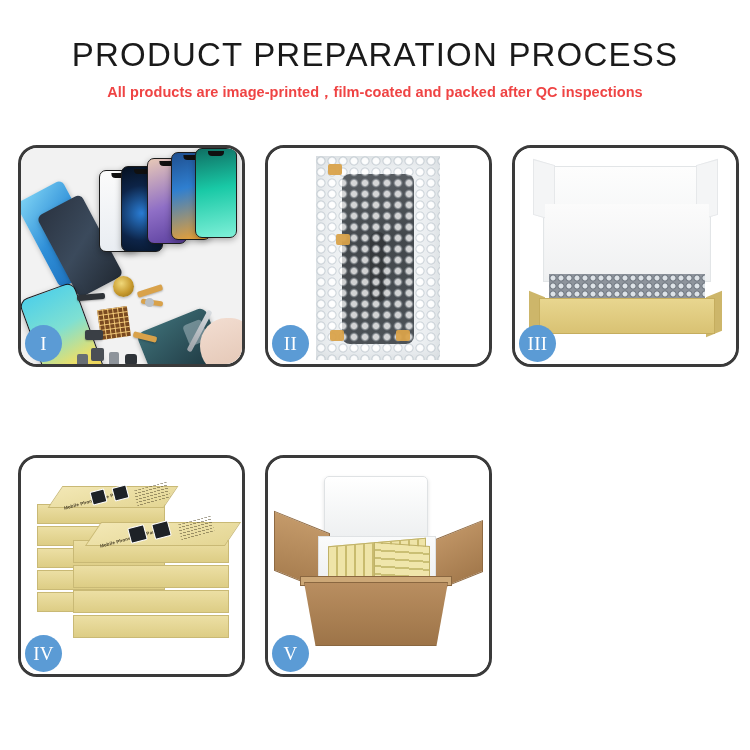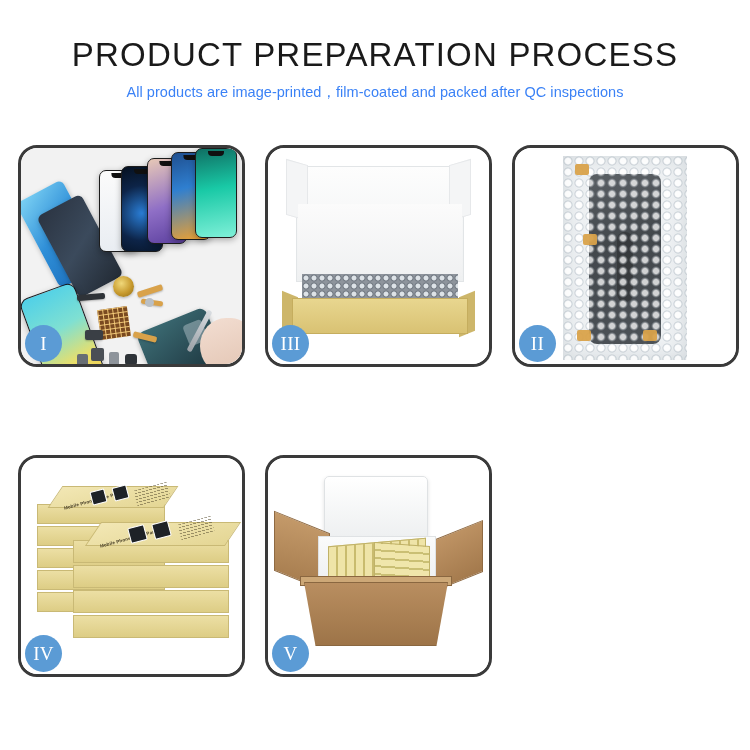--- a/index.html
+++ b/index.html
@@ -21,22 +21,22 @@
     font-weight: 400;
     letter-spacing: 1.2px;
     color: #1a1a1a;
     line-height: 1.15;
     font-family: "Liberation Sans", sans-serif;
   }
 
   .sub-title {
     margin-top: 9px;
     font-size: 14.5px;
-    font-weight: 400;
-    color: #3b82f6;
+    font-weight: 700;
+    color: #ef4444;
     letter-spacing: 0.05px;
   }
 
   
   .grid {
     position: absolute;
     top: 145px;
     left: 18px;
     width: 722px;
     display: grid;
@@ -495,45 +495,45 @@
       <div class="smallpart s4"></div>
       <div class="smallpart s5"></div>
 
       <div class="tool"></div>
       <div class="hand"></div>
     </div>
     <div class="badge">I</div>
   </div>
 
   <div class="card">
+    <div class="card-stage c2">
+      <div class="bubblebag">
+        <div class="wrapped-screen"></div>
+        <div class="bubble-overlay"></div>
+      </div>
+      <div class="tape t1"></div>
+      <div class="tape t2"></div>
+      <div class="tape t3"></div>
+      <div class="tape t4"></div>
+    </div>
+    <div class="badge">II</div>
+  </div>
+
+  <div class="card">
     <div class="card-stage c3">
       <div class="lid-back"></div>
       <div class="lid-flapL"></div>
       <div class="lid-flapR"></div>
       <div class="foam-layer"></div>
       <div class="bubble-tray"></div>
       <div class="box-side3L"></div>
       <div class="box-side3R"></div>
       <div class="box-front3"></div>
     </div>
     <div class="badge">III</div>
-  </div>
-
-  <div class="card">
-    <div class="card-stage c2">
-      <div class="bubblebag">
-        <div class="wrapped-screen"></div>
-        <div class="bubble-overlay"></div>
-      </div>
-      <div class="tape t1"></div>
-      <div class="tape t2"></div>
-      <div class="tape t3"></div>
-      <div class="tape t4"></div>
-    </div>
-    <div class="badge">II</div>
   </div>
 
   <div class="card">
     <div class="card-stage c4">
       <div class="stack">
         <div class="kbox kb-b5"></div>
         <div class="kbox kb-b4"></div>
         <div class="kbox kb-b3"></div>
         <div class="kbox kb-b2"></div>
         <div class="kbox kb-b1"></div>

